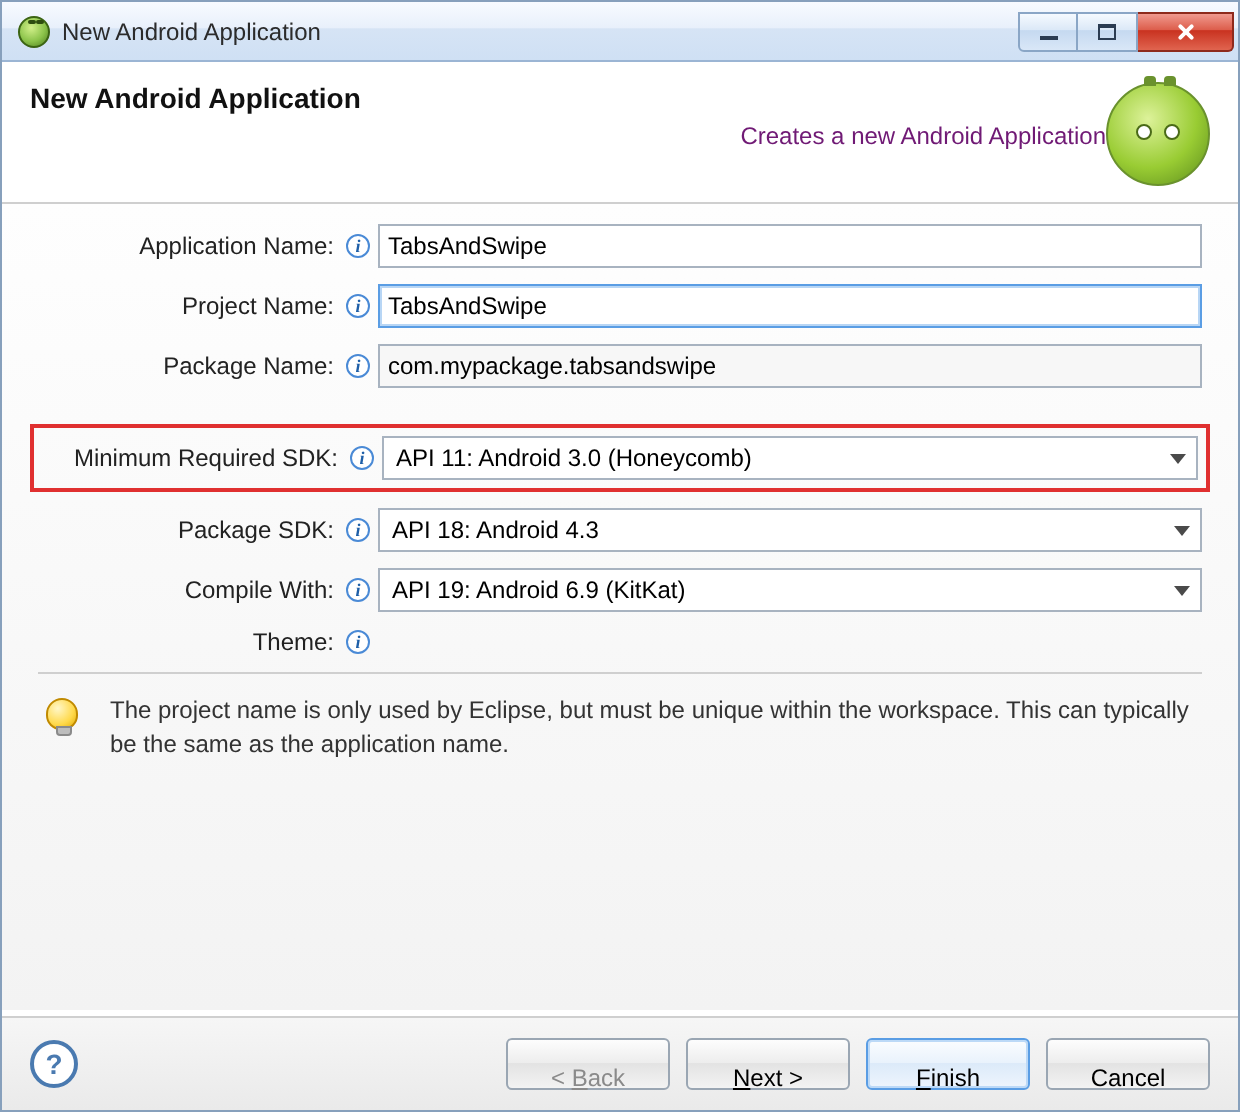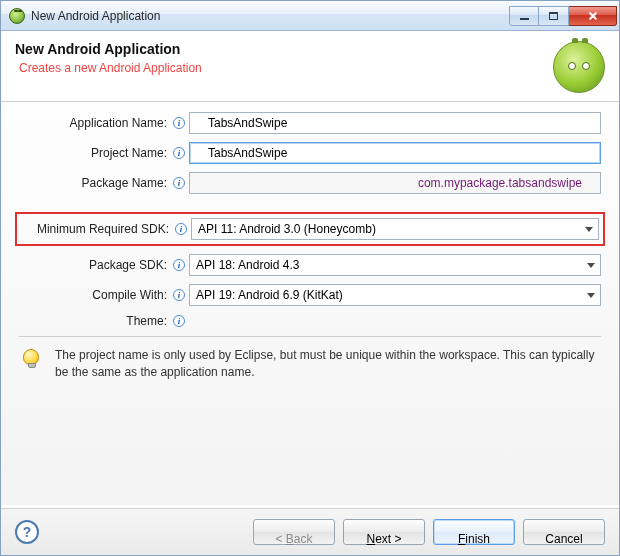--- a/index.html
+++ b/index.html
@@ -62,21 +62,21 @@
   .winbtn .minbox { width:9px; height:2px; background:#2b3c52; margin-top:6px; }
   .winbtn .maxbox { width:9px; height:8px; border:1px solid #2b3c52; border-top-width:2px; }
 
   .header {
     padding: 10px 14px 8px 14px;
     display:flex; align-items:flex-start;
     border-bottom: 1px solid #cfcfcf;
   }
   .header .texts { flex:1; }
   .header h1 { font-size:14px; font-weight:bold; margin:0 0 4px 0; color:#111; }
-  .header .sub { color:#ef4444; margin-left:4px; }
+  .header .sub { color:#701a75; margin-left:4px;text-align:right; }
   .wizard-icon {
     width:52px; height:52px;
     background: radial-gradient(circle at 40% 35%, #ddf29a 0%, #99cc33 55%, #5a8a1c 100%);
     border-radius:50%;
     border:1px solid #6a922d;
     position:relative;
   }
   .wizard-icon::before,.wizard-icon::after {
     content:""; position:absolute; width:6px; height:5px; background:#6a922d;
     border-radius:2px 2px 0 0; top:-4px;
@@ -101,24 +101,24 @@
     width:150px; text-align:right; padding-right:2px; color:#222;
   }
   .info {
     display:inline-block; width:12px; height:12px; border-radius:50%;
     background:#fff; border:1px solid #4a8ad6; color:#1e5fa8;
     font-style:italic; font-family:Georgia,serif; font-size:9px; line-height:10px;
     text-align:center; margin:0 4px; font-weight:bold;
   }
   .field {
     flex:1; height:22px; border:1px solid #a8b3c0;
-    background:#fff; font: inherit; padding: 2px 18px;
+    background:#fff; font: inherit; padding: 2px 4px;
   }
   .field.focus { border-color:#5a9de4; box-shadow: 0 0 0 1px #b8d6f5 inset; }
-  .field.readonly { background:#f7f7f7; color:#701a75;text-align:right; }
+  .field.readonly { background:#f7f7f7; color:#000000; }
   .select {
     flex:1; height:22px; border:1px solid #a8b3c0; background:#fff;
     display:flex; align-items:center; justify-content:space-between;
     padding-left:6px;
   }
   .select .val { flex:1; }
   .caret {
     width:18px; height:100%; display:flex; align-items:center; justify-content:center;
   }
   .caret span {

